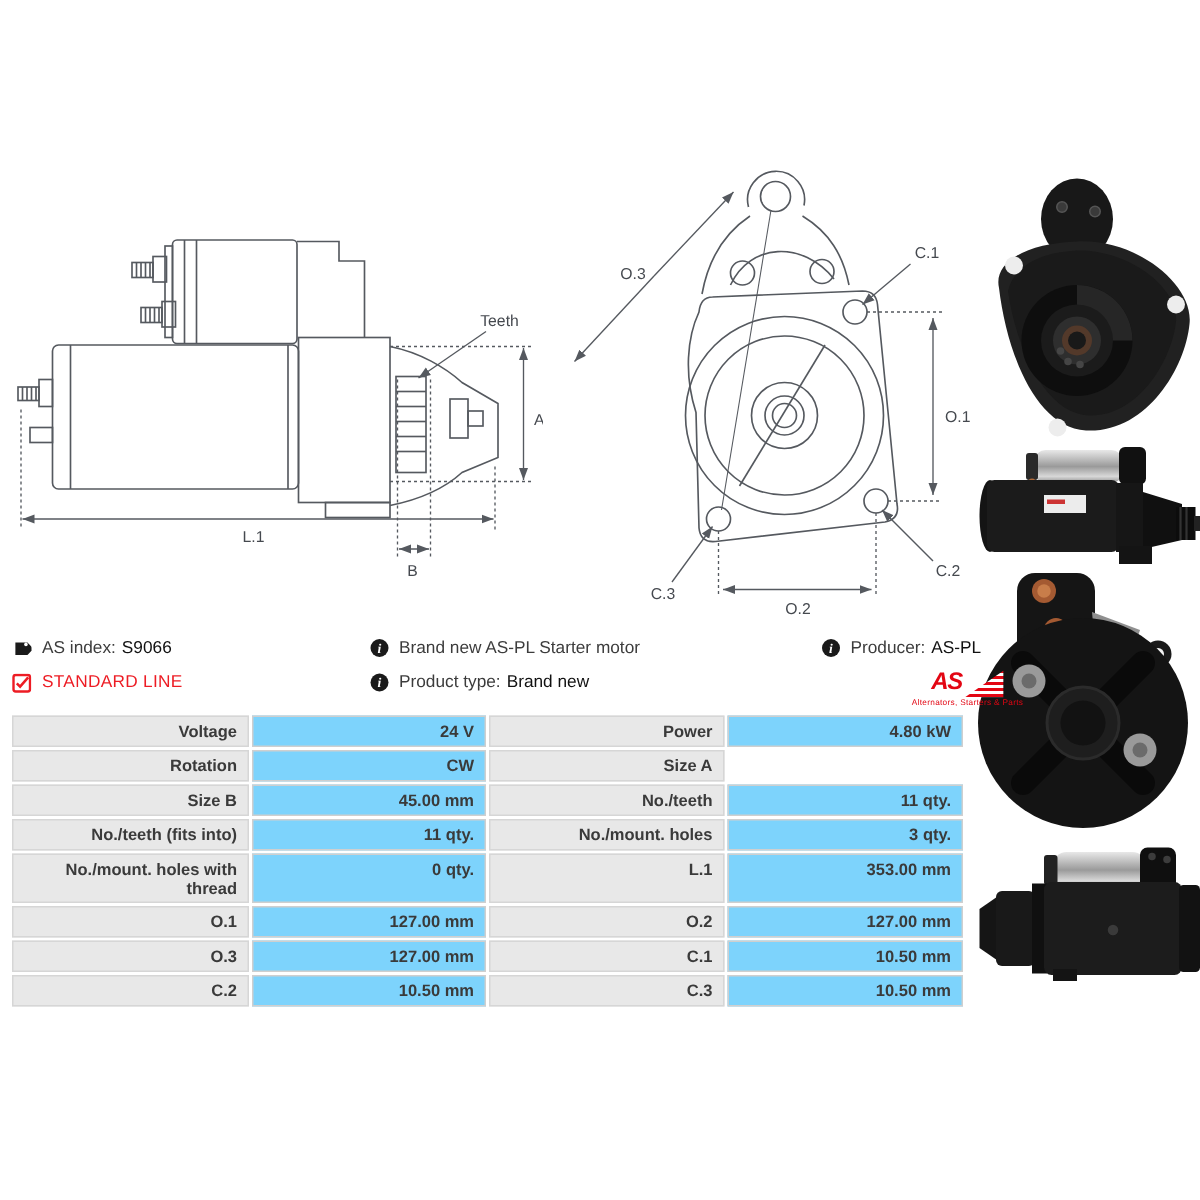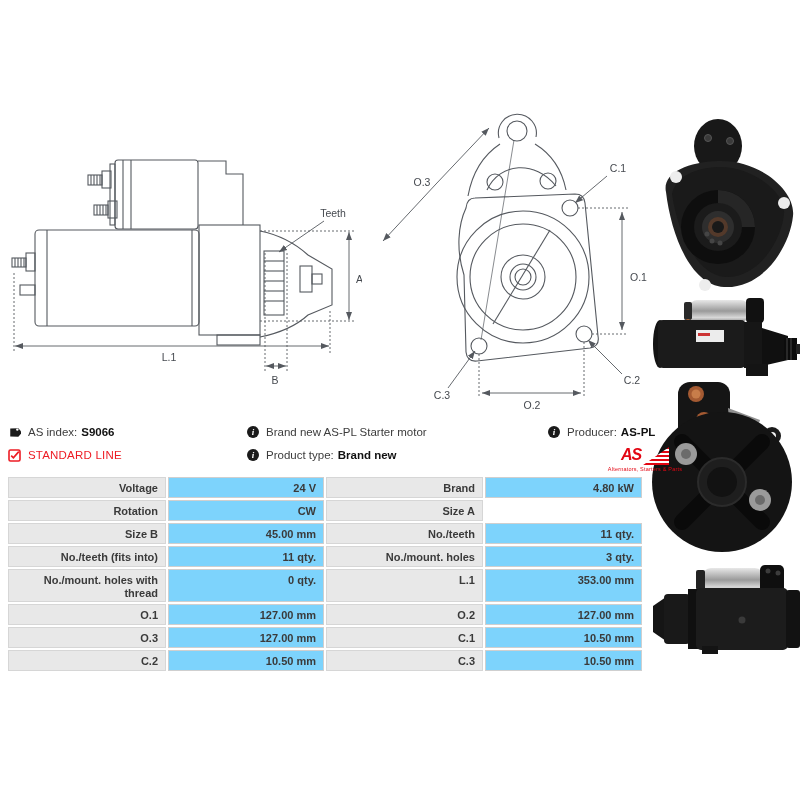--- a/index.html
+++ b/index.html
@@ -4,21 +4,21 @@
 <style>
   html,body{margin:0;padding:0;background:#fff;}
   #page{position:relative;width:800px;height:800px;background:#fff;
         font-family:"Liberation Sans",sans-serif;overflow:hidden;}
   svg text{font-family:"Liberation Sans",sans-serif;}
 
   
   .info-col{position:absolute;top:424px;}
   .info-line{display:flex;align-items:center;height:16px;margin-bottom:7px;
              font-size:11.5px;color:#3c3c3c;white-space:nowrap;}
-  .info-line .val{font-weight:bold;color:#111;margin-left:4px;}
+  .info-line .val{font-weight:normal;color:#111;margin-left:4px;}
   .icon{display:inline-flex;align-items:center;justify-content:center;margin-right:7px;}
   .info-icon{width:12px;height:12px;border-radius:50%;background:#1a1a1a;color:#fff;
              font-size:9px;font-weight:bold;font-family:"Liberation Serif",serif;}
   .info-icon::before{content:"i";font-style:italic;}
   .std-line{color:#ed1c24;font-weight:normal;font-size:11.5px;letter-spacing:.2px;}
 
   
   .logo-box{position:absolute;left:595px;top:443px;width:100px;text-align:center;}
   .logo-mark{display:flex;align-items:flex-end;justify-content:center;height:22px;}
   .logo-as{color:#e30613;font-weight:bold;font-style:italic;font-size:16px;line-height:20px;
@@ -321,21 +321,21 @@
       <span class="logo-as">AS</span>
       <span class="logo-stripes"></span>
     </div>
     <div class="logo-tagline">Alternators, Starters &amp; Parts</div>
   </div>
 
   <div class="spec-table">
     <div class="srow">
       <div class="cell lc">Voltage</div>
       <div class="cell vc">24 V</div>
-      <div class="cell lc">Brand</div>
+      <div class="cell lc">Power</div>
       <div class="cell vc">4.80 kW</div>
     </div>
     <div class="srow">
       <div class="cell lc">Rotation</div>
       <div class="cell vc">CW</div>
       <div class="cell lc">Size A</div>
     </div>
     <div class="srow">
       <div class="cell lc">Size B</div>
       <div class="cell vc">45.00 mm</div>

